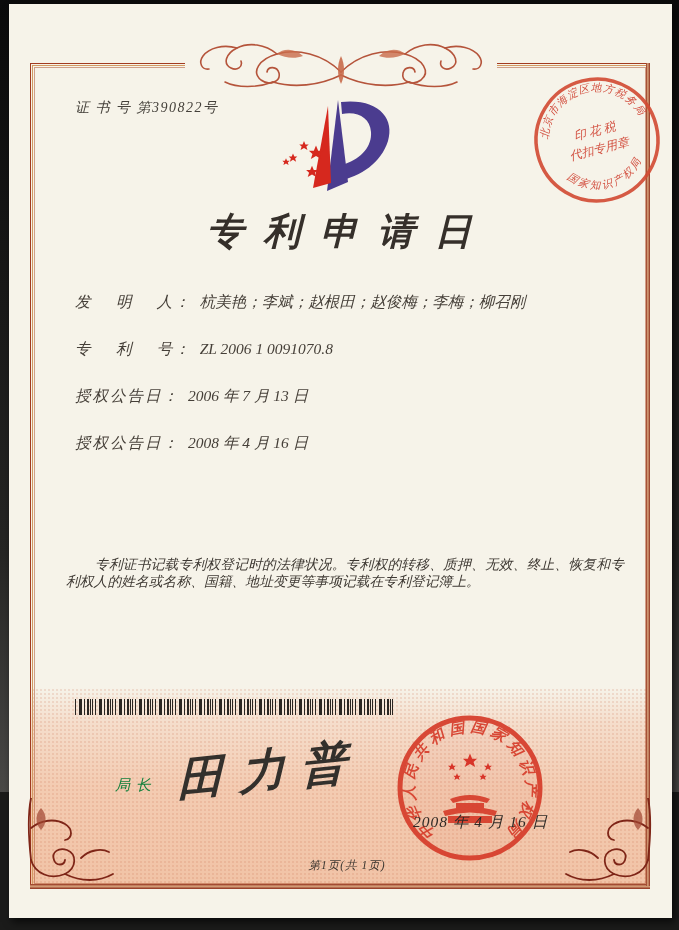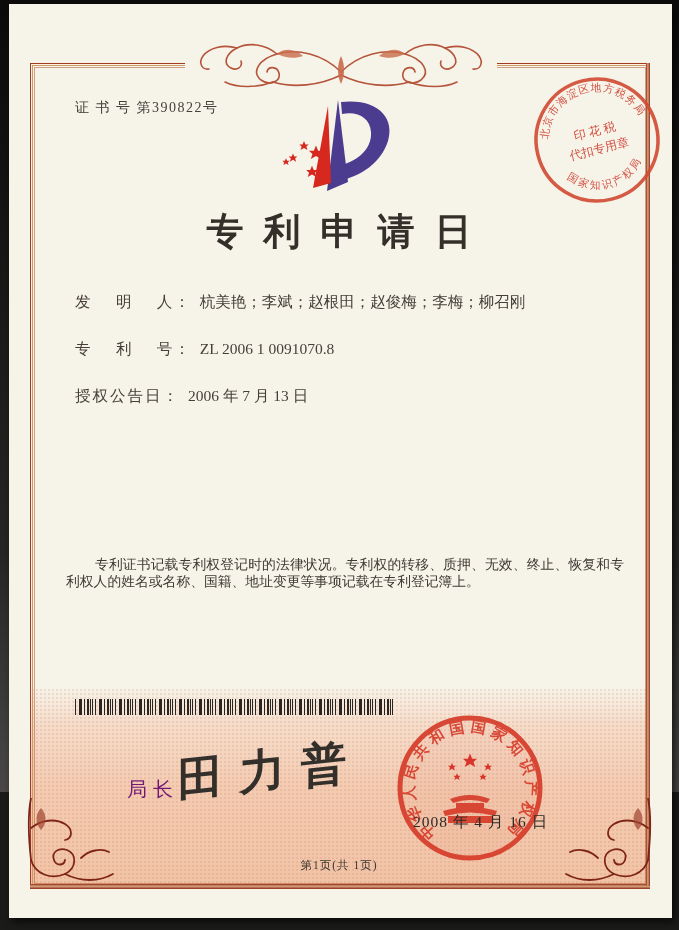--- a/index.html
+++ b/index.html
@@ -1,17 +1,17 @@
 <!DOCTYPE html>
 <html><head>
 <meta charset="utf-8">
 <style>
   html,body{margin:0;padding:0;}
   body{width:679px;height:930px;background:#1b1b1a;font-family:"Liberation Serif","DejaVu Serif",serif;overflow:hidden;}
-  .scan{position:relative;width:679px;height:792px;background:linear-gradient(180deg,#0b0b0b 0,#262624 70%,#4a4947 100%);}
+  .scan{position:relative;width:679px;height:792px;background:linear-gradient(180deg,#0b0b0b 0,#262624 70%,#4a4947 100%);font-style:italic;}
   .page{position:absolute;left:9px;top:4px;width:663px;height:914px;background:#f6f3e9;box-shadow:3px 4px 8px rgba(0,0,0,.65);}
   
   .frame{position:absolute;left:21px;top:59px;width:618px;height:823px;border:1px solid #a23b20;}
   .frame::before{content:"";position:absolute;inset:1px;border:1px solid #d29a62;}
   .frame::after{content:"";position:absolute;inset:3px;border:1px solid #b05a36;opacity:.55;}
   .frame-bottom{position:absolute;left:21px;top:880px;width:620px;height:5px;background:linear-gradient(180deg,#93301c,#d9a67e 45%,#8c2c1a);}
   .frame-right{position:absolute;left:637px;top:59px;width:4px;height:823px;background:linear-gradient(90deg,#93301c,#d9a67e 45%,#8c2c1a);}
   
   .pink{position:absolute;left:22px;top:684px;width:617px;height:198px;
     background:linear-gradient(180deg,rgba(244,206,184,0) 0%,rgba(244,203,178,.55) 18%,rgba(243,198,170,.88) 50%,#f1c3a6 100%);}
@@ -28,25 +28,25 @@
     letter-spacing:20px;padding-left:20px;box-sizing:border-box;color:#352f2a;}
   .fields{position:absolute;left:66px;top:287px;width:545px;font-size:15.5px;color:#453f38;}
   .fields .row{line-height:22px;margin-bottom:25px;white-space:nowrap;}
   .fields .lab{letter-spacing:2px;}
   .fields .val{margin-left:8px;}
   .body{position:absolute;left:57px;top:552px;width:558px;font-size:13.8px;line-height:17.4px;
     text-align:justify;color:#3e3933;}
   .body p{margin:0;text-indent:2.1em;}
   .barcode{position:absolute;left:66px;top:695px;width:322px;height:16px;}
   .barcode i{position:absolute;top:0;bottom:0;background:#2a2622;}
-  .sig-label{position:absolute;left:118px;top:772px;font-size:20px;letter-spacing:6px;color:#701a75;}
+  .sig-label{position:absolute;left:106px;top:772px;font-size:15px;letter-spacing:6px;color:#15803d;}
   .sig-name{position:absolute;left:168px;top:736px;font-size:46px;font-weight:600;color:#33302c;
     letter-spacing:16px;transform:rotate(-6deg) skewX(-6deg);white-space:nowrap;}
   .issue-date{position:absolute;left:404px;top:808px;font-size:15.5px;letter-spacing:1px;color:#2e2a26;}
-  .footer{position:absolute;left:21px;top:854px;width:618px;text-align:center;font-size:11.5px;letter-spacing:1px;color:#3c3731;}
+  .footer{position:absolute;left:21px;top:854px;width:618px;text-align:center;font-size:11.5px;letter-spacing:1px;color:#3c3731;padding-left:8px;}
   .logo{position:absolute;left:272px;top:92px;width:118px;height:102px;}
   .tax-stamp{position:absolute;left:522px;top:70px;width:132px;height:132px;transform:rotate(-14deg);opacity:.9;}
   .office-seal{position:absolute;left:386px;top:709px;width:150px;height:150px;opacity:.92;}
 </style>
 </head>
 <body>
 
 <div class="scan">
   <div class="page">
 
@@ -127,20 +127,23 @@
 
     <div class="fields">
       <div class="row">
         <span class="lab">发　 明　 人：</span><span class="val">杭美艳；李斌；赵根田；赵俊梅；李梅；柳召刚</span>
       </div>
       <div class="row">
         <span class="lab">专　 利　 号：</span><span class="val">ZL 2006 1 0091070.8</span>
       </div>
       <div class="row">
         <span class="lab">授权公告日：</span><span class="val">2006 年 7 月 13 日</span>
+      </div>
+      <div class="row">
+        <span class="lab">授权公告日：</span><span class="val">2008 年 4 月 16 日</span>
       </div>
     </div>
 
     <div class="body">
       <p>专利证书记载专利权登记时的法律状况。专利权的转移、质押、无效、终止、恢复和专利权人的姓名或名称、国籍、地址变更等事项记载在专利登记簿上。</p>
     </div>
 
     <div class="barcode">
         <i style="left:0px;width:1px"></i>
         <i style="left:4px;width:3px"></i>

